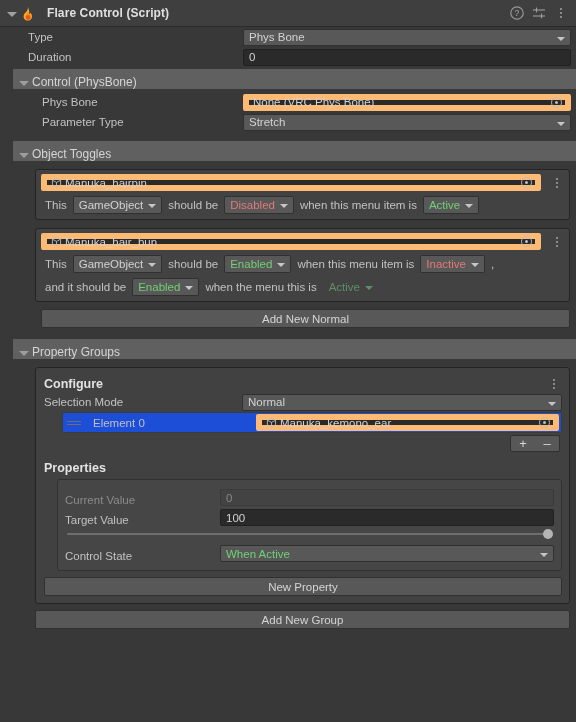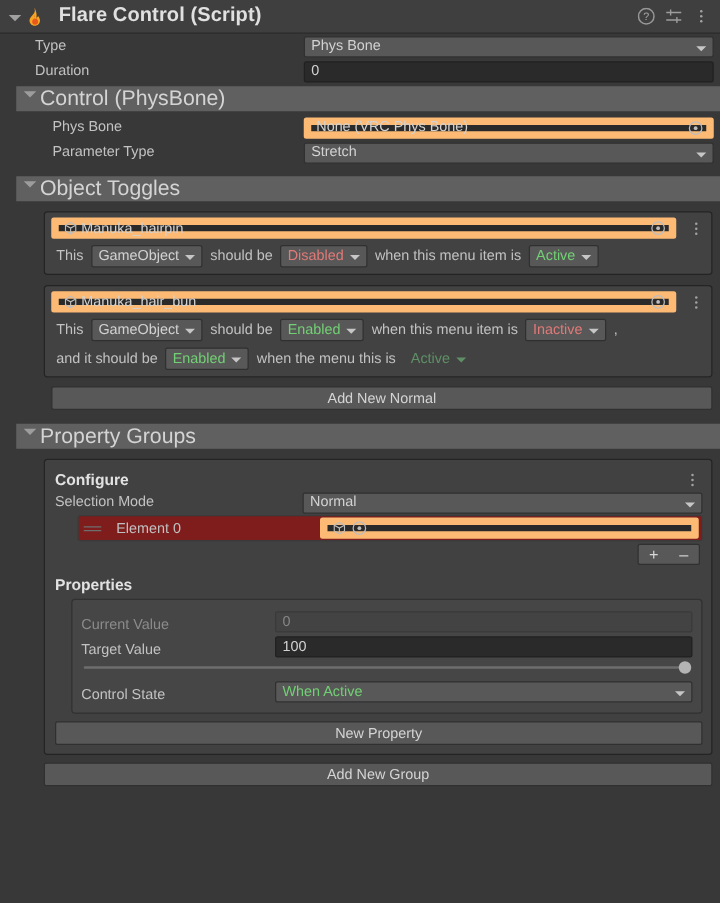--- a/index.html
+++ b/index.html
@@ -29,21 +29,21 @@
   }
   .foldout::after {
     content: "";
     position: absolute; left: 2px; top: 5px;
     border-left: 5px solid transparent;
     border-right: 5px solid transparent;
     border-top: 5px solid #a0a0a0;
   }
   .flame-icon { width: 17px; height: 17px; flex: 0 0 17px; margin-left: 1px; }
   .comp-title {
-    font-size: 16px; font-weight: bold; color: #e0e0e0;
+    font-size: 12px; font-weight: bold; color: #e0e0e0;
     margin-left: 11px;
     letter-spacing: .1px;
   }
   .hdr-spacer { flex: 1 1 auto; }
   .hdr-icon {
     width: 16px; height: 16px; margin-left: 6px;
     opacity: .72; cursor: pointer;
     display: flex; align-items: center; justify-content: center;
   }
   .kebab { display: flex; flex-direction: column; gap: 2px; align-items: center; }
@@ -126,24 +126,24 @@
   .picker::after {
     content: ""; position: absolute;
     width: 3px; height: 3px; background: #bdbdbd; border-radius: 50%;
   }
 
   
   .sect-bar {
     height: 20px;
     margin: 2px 0 0 13px;
     background: #606060;
-    display: flex; align-items: flex-start;
+    display: flex; align-items: flex-end;
     padding-left: 5px;
     color: #d4d4d4;
-    font-size: 17px;
+    font-size: 12px;
     cursor: pointer;
   }
   .sect-bar .tri {
     width: 12px; height: 12px; position: relative; flex: 0 0 12px; margin-right: 2px;
   }
   .sect-bar .tri::after {
     content: ""; position: absolute; left: 1px; top: 4px;
     border-left: 5px solid transparent;
     border-right: 5px solid transparent;
     border-top: 5px solid #9d9d9d;
@@ -224,21 +224,21 @@
   .tgt-head .tlbl { flex: 1 1 auto; color: #c2c2c2; }
   .size-field {
     width: 62px; height: 17px;
     background: #2a2a2a; border: 1px solid #212121; border-radius: 2px;
     display: flex; align-items: center; padding: 0 5px;
     color: #d2d2d2;
   }
   .elem-row {
     display: flex; align-items: center;
     height: 21px;
-    background: #7f1d1d;
+    background: #1d4ed8;
     border: 1px solid #3b3b3b;
     border-radius: 2px;
     margin-left: 18px;
     padding: 0 2px 0 4px;
   }
   .drag-handle { width: 14px; flex: 0 0 14px; display:flex; flex-direction: column; gap: 2px; cursor: grab; }
   .drag-handle i { display: block; height: 1px; background: #6e6e6e; }
   .elem-row .elbl { width: 175px; flex: 0 0 175px; color: #c0c0c0; padding-left: 12px; }
   .elem-row .objfield { flex: 1 1 auto; }
 
@@ -479,20 +479,21 @@
         <i></i>
       </span>
     <span class="elbl">Element 0</span>
     <span class="objfield">
       <span class="cube">
         <svg viewBox="0 0 11 11" width="11" height="11">
           <path d="M5.5 1 9.6 3.2v4.6L5.5 10 1.4 7.8V3.2z" fill="none" stroke="#bdbdbd" stroke-width="0.9"></path>
           <path d="M1.4 3.2 5.5 5.4l4.1-2.2M5.5 5.4V10" fill="none" stroke="#bdbdbd" stroke-width="0.9"></path>
         </svg>
       </span>
+      <span class="oname">Manuka_kemono_ear</span>
       <span class="picker"></span>
     </span>
   </div>
 
   <div class="pm-bar">
     <div class="pm-box">
       <span>+</span>
       <span>–</span>
     </div>
   </div>

